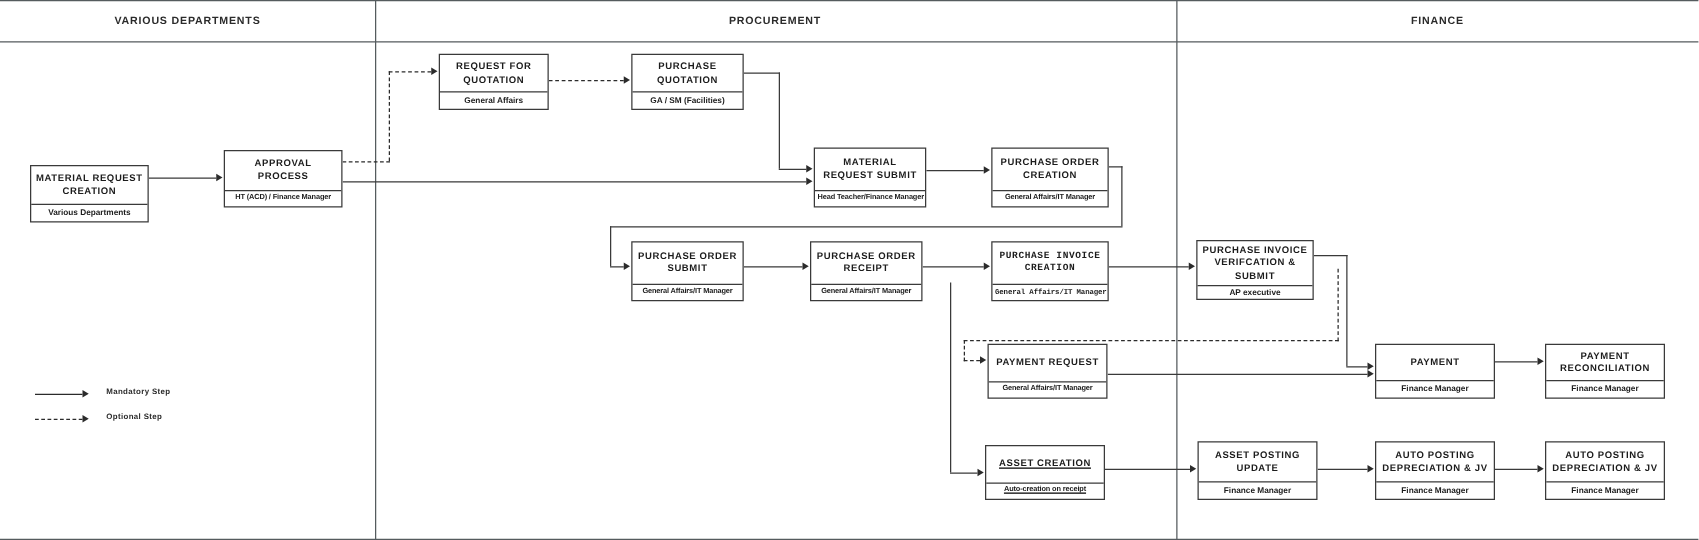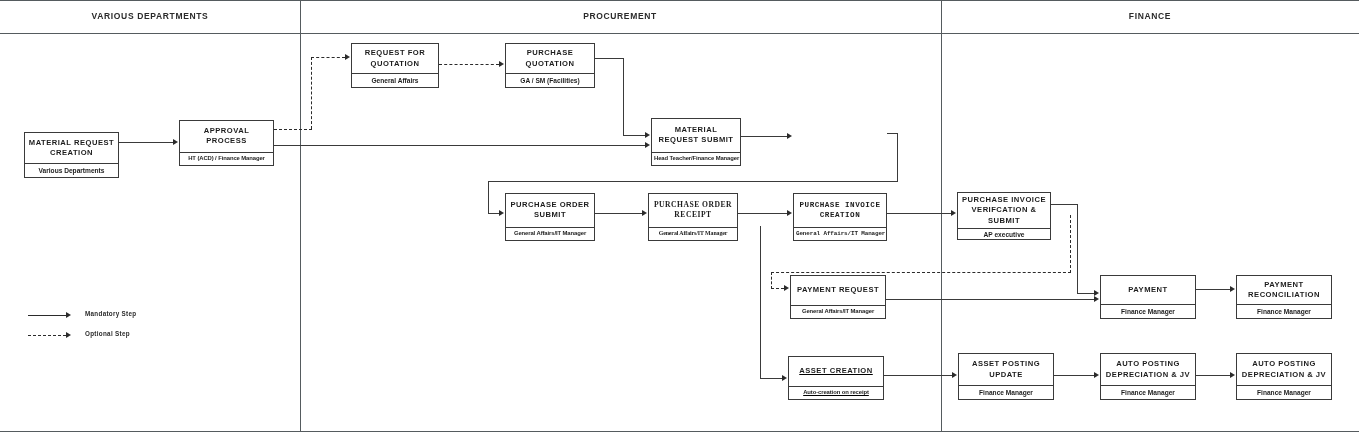--- a/index.html
+++ b/index.html
@@ -220,27 +220,31 @@
   <div class="node" style="left:505px; top:43px; width:90px; height:45px;">
     <div class="node-title">PURCHASE QUOTATION</div>
     <div class="node-role">GA / SM (Facilities)</div>
   </div>
 
   <div class="node" style="left:651px; top:118px; width:90px; height:48px;">
     <div class="node-title">MATERIAL REQUEST SUBMIT</div>
     <div class="node-role tight">Head Teacher/Finance Manager</div>
   </div>
 
+  <div class="node" style="left:793px; top:118px; width:94px; height:48px;">
+    <div class="node-title">PURCHASE ORDER CREATION</div>
+    <div class="node-role tight">General Affairs/IT Manager</div>
+  </div>
 
   <div class="node" style="left:505px; top:193px; width:90px; height:48px;">
     <div class="node-title">PURCHASE ORDER SUBMIT</div>
     <div class="node-role tight">General Affairs/IT Manager</div>
   </div>
 
-  <div class="node" style="left:648px; top:193px; width:90px; height:48px;font-family:Liberation Serif, serif;">
+  <div class="node" style="left:648px; top:193px; width:90px; height:48px;">
     <div class="node-title">PURCHASE ORDER RECEIPT</div>
     <div class="node-role tight">General Affairs/IT Manager</div>
   </div>
 
   <div class="node" style="left:793px; top:193px; width:94px; height:48px;font-family:Liberation Mono, monospace;">
     <div class="node-title">PURCHASE INVOICE CREATION</div>
     <div class="node-role tight">General Affairs/IT Manager</div>
   </div>
 
   <div class="node" style="left:957px; top:192px; width:94px; height:48px;justify-content:center;">

